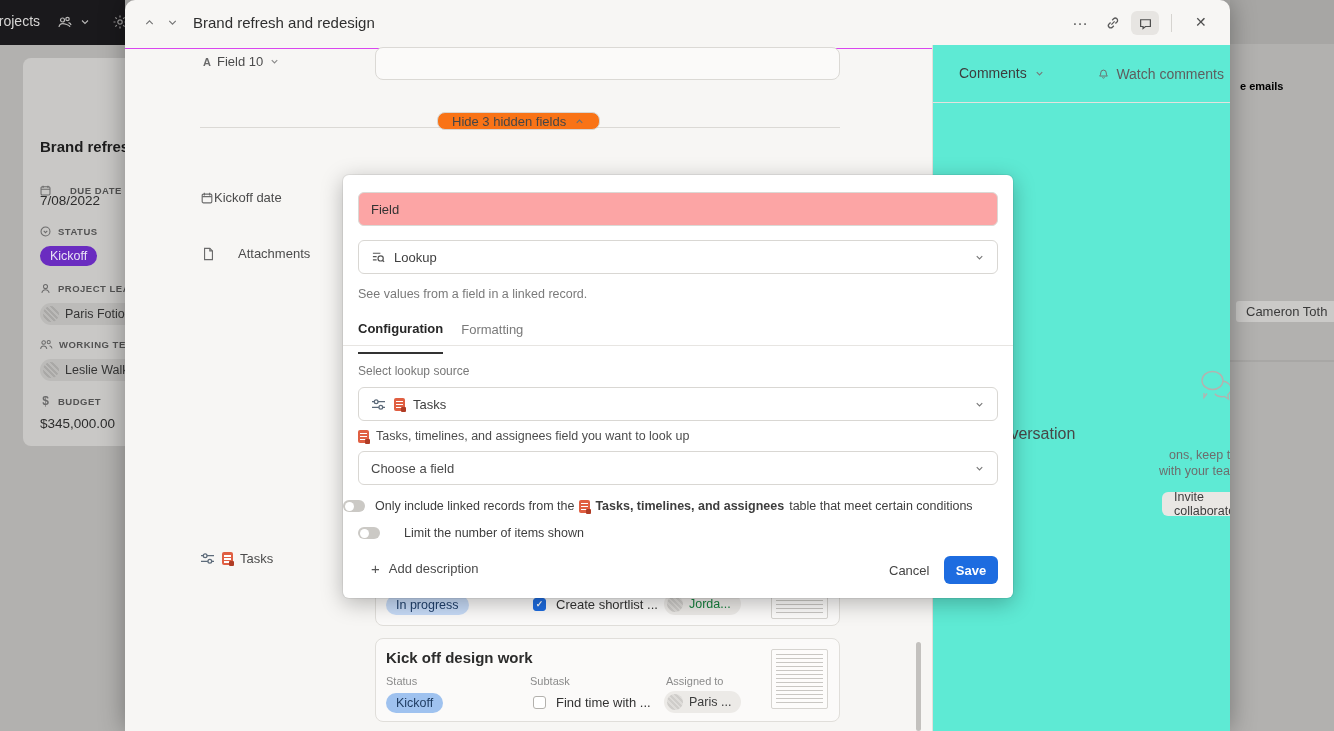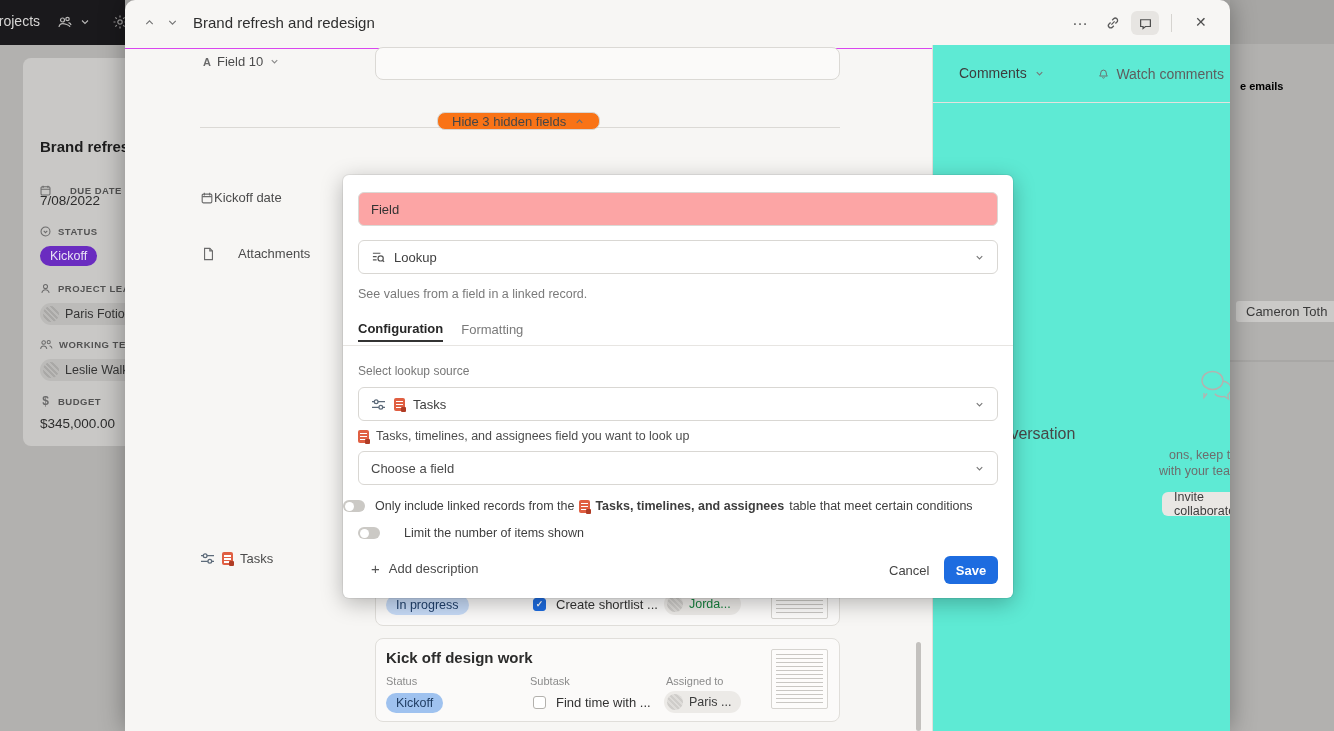--- a/index.html
+++ b/index.html
@@ -27,21 +27,21 @@
   .cb.checked{background:#1d6ce0;border-color:#1d6ce0}
   .cb.checked:after{content:"\2713";color:#fff;font-size:9px;font-weight:700;line-height:1}
   .thumb{background:#fdfcfb;border:1px solid #d6d4d0;border-radius:2px}
   .thumb .lines{margin:4px;height:calc(100% - 8px);
     background:repeating-linear-gradient(to bottom,#c9c7c3 0 1px,transparent 1px 4px)}
   .card{background:#fbfaf9;border:1px solid #e0deda;border-radius:8px}
   .doc-ico{position:relative;width:11px;height:13px;background:#e05f42;border-radius:2px;flex:none}
   .doc-ico:before{content:"";position:absolute;left:2px;top:3px;width:7px;height:1.5px;background:#fff;
     box-shadow:0 3px 0 #fff,0 6px 0 #fff}
   .doc-ico:after{content:"";position:absolute;right:-1px;bottom:-1px;width:5px;height:5px;background:#b03c25;border-radius:1px}
-  .tab{font-size:13px;color:#7a7a7a;padding-bottom:4px;cursor:default}
+  .tab{font-size:13px;color:#7a7a7a;padding-bottom:16px;cursor:default}
   .tab.active{color:#272727;font-weight:700;border-bottom:2px solid #333}
   .btn-gray{background:#e9e7e4;border-radius:6px;font-size:12.5px;color:#3d3d3d;
     display:inline-flex;align-items:center;justify-content:center}
 </style>
 </head>
 <body>
 
 <div class="screen">
 
   <div class="abs" style="left:0;top:0;width:125px;height:45px;background:#1a191c;overflow:hidden">

